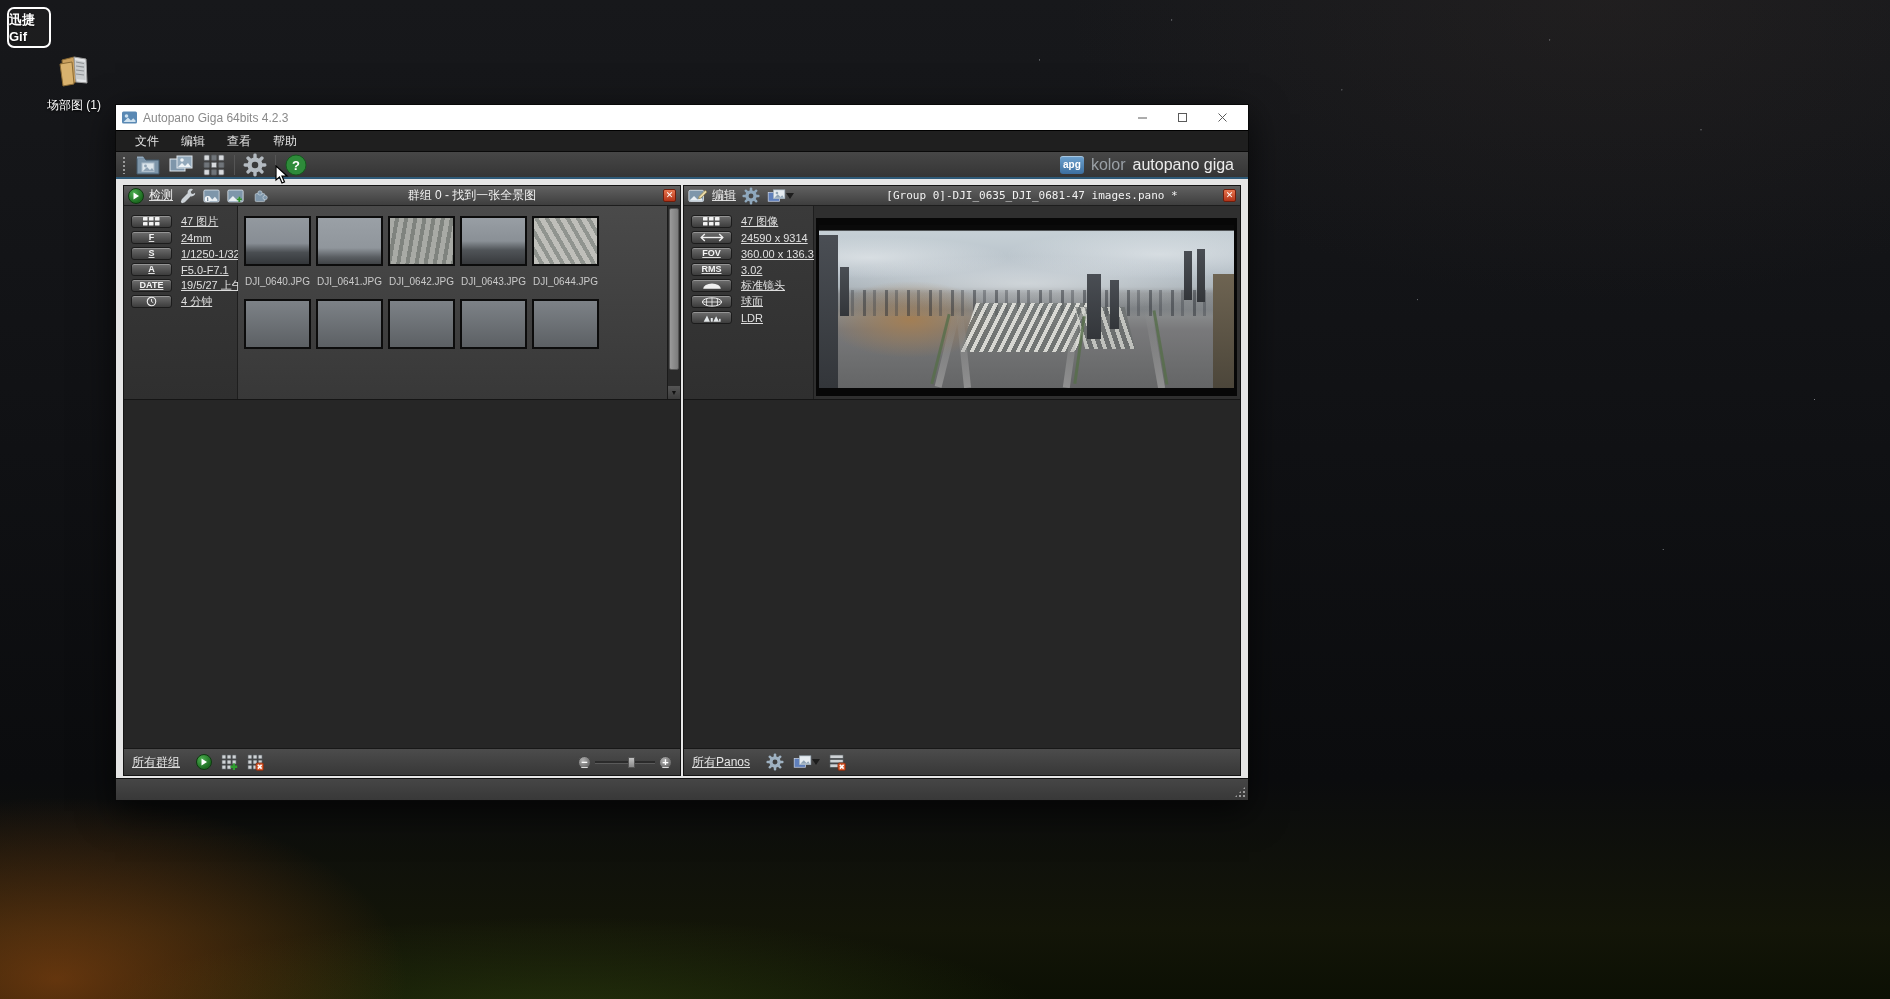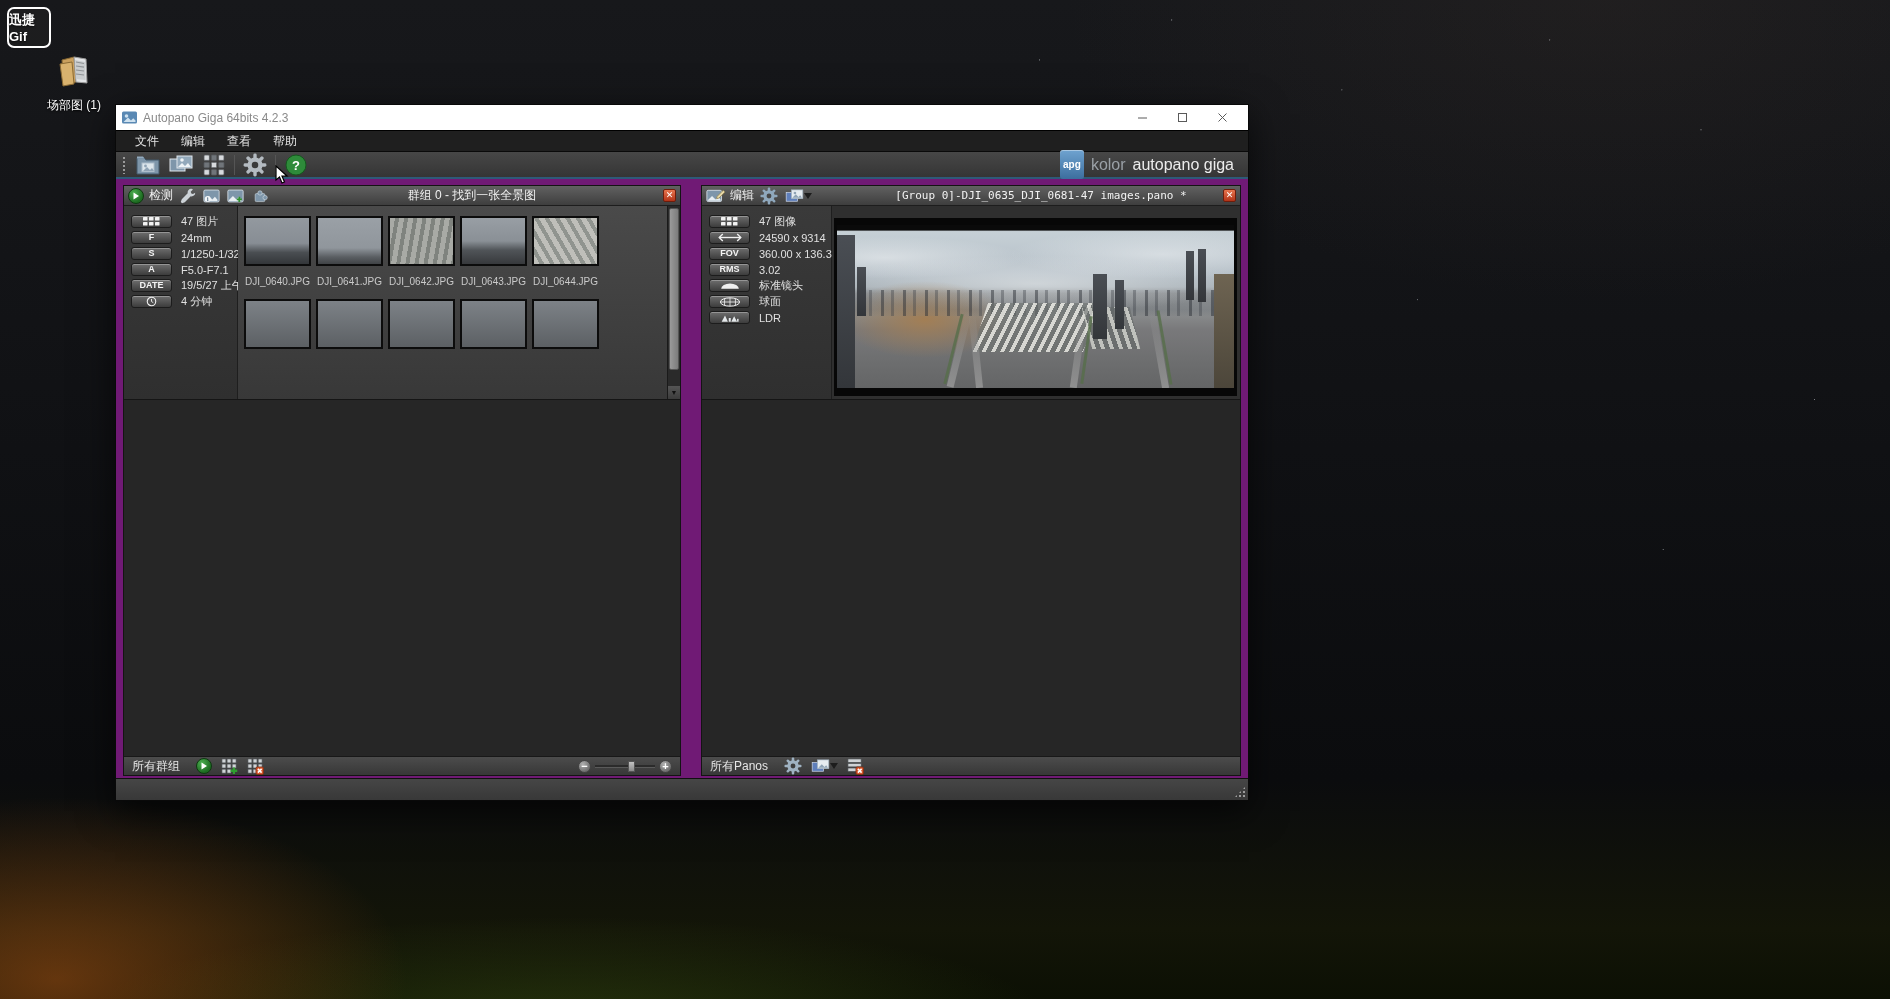--- a/index.html
+++ b/index.html
@@ -39,27 +39,27 @@
   .wctl { width:40px; height:25px; display:flex; align-items:center; justify-content:center; color:#5a5a5a; font-size:13px; }
   .menubar { height:21px; background:#1f1f1f; border-top:1px solid #000; display:flex; align-items:center; padding-left:10px; gap:4px; flex:none; }
   .menu-item { color:#e4e4e4; font-size:12px; padding:2px 9px; }
   .toolbar { height:28px; background:linear-gradient(#474747,#353535); border-top:1px solid #0a0a0a;
     border-bottom:2px solid #2e5a78; display:flex; align-items:center; padding:0 6px; gap:7px; flex:none; }
   .tb-grip { width:4px; height:18px; margin-right:2px;
     background-image:radial-gradient(circle,#9a9a9a 34%, transparent 40%); background-size:4px 4px; }
   .tb-btn { width:26px; height:24px; display:flex; align-items:center; justify-content:center; }
   .tb-sep { width:1px; height:20px; background:#222; border-right:1px solid #555; }
   .brand { margin-left:auto; display:flex; align-items:center; gap:7px; padding-right:8px; }
-  .apg-badge { width:24px; height:29px; border-radius:3px;
+  .apg-badge { width:24px; height:18px; border-radius:3px;
     background:linear-gradient(#6fa3d0,#3c6e9e); color:#fff; font-size:10px; font-weight:bold;
     display:flex; align-items:center; justify-content:center; box-shadow:inset 0 1px 0 rgba(255,255,255,.4); }
   .brand .kolor { color:#9aa0a6; font-size:16px; }
   .brand .prod { color:#ececec; font-size:16px; }
 
-  .workspace { flex:1; background:#701a75; display:flex; gap:20px; padding:6px 7px 2px; min-height:0; }
+  .workspace { flex:1; background:#e5e5e5; display:flex; gap:2px; padding:6px 7px 2px; min-height:0;text-decoration:underline; }
   .panel { display:flex; flex-direction:column; background:#282828; border:1px solid #141414; min-width:0; }
   .panel.left { width:558px; flex:none; }
   .panel.right { flex:1; }
 
   .widget { display:flex; flex-direction:column; flex:none; border-bottom:1px solid #151515; }
   .w-header { height:20px; background:linear-gradient(#616161,#3e3e3e); border-bottom:1px solid #1d1d1d;
     display:flex; align-items:center; padding:0 4px; gap:5px; position:relative; flex:none; }
   .w-header .w-label { color:#f0f0f0; font-size:12px; }
   .w-title { position:absolute; left:170px; right:30px; text-align:center; color:#f2f2f2; font-size:12px;
     white-space:nowrap; overflow:hidden; }
@@ -127,21 +127,21 @@
     background:repeating-linear-gradient(90deg, rgba(52,56,62,.55) 0 3px, rgba(120,124,128,.15) 3px 10px, rgba(70,74,80,.45) 10px 13px, rgba(130,134,138,.12) 13px 22px); }
   .pano .rows { position:absolute; left:36%; width:28%; top:48%; height:30%; transform:skewX(-18deg);
     background:repeating-linear-gradient(100deg, rgba(232,232,226,.85) 0 4px, rgba(110,115,112,.6) 4px 9px); }
   .pano .rows2 { position:absolute; left:63%; width:12%; top:50%; height:26%; transform:skewX(14deg);
     background:repeating-linear-gradient(85deg, rgba(210,212,206,.8) 0 4px, rgba(100,105,104,.6) 4px 9px); }
   .pano .tower { position:absolute; background:linear-gradient(#4a4e54,#33363a); }
   .pano .road { position:absolute; background:linear-gradient(rgba(150,150,150,.0), rgba(158,158,158,.75)); width:7px; }
   .pano .green { position:absolute; background:rgba(86,110,74,.8); width:3px; }
 
   .panel-fill { flex:1; background:#262626; }
-  .panel-footer { height:19px; flex:none; background:linear-gradient(#4c4c4c,#373737);
+  .panel-footer { height:27px; flex:none; background:linear-gradient(#4c4c4c,#373737);
     border-top:1px solid #181818; display:flex; align-items:center; padding:0 8px; gap:8px; }
   .pf-label { font-size:12px; color:#e6e6e6; margin-right:8px; }
   .fbtn { width:18px; height:18px; display:flex; align-items:center; justify-content:center; }
   .slider-group { margin-left:auto; display:flex; align-items:center; gap:4px; }
   .sl-btn { width:13px; height:13px; border-radius:50%; flex:none;
     background:radial-gradient(circle at 35% 30%, #b0b0b0, #6a6a6a 75%); border:1px solid #444;
     color:#fff; font-size:11px; font-weight:bold; line-height:10px; text-align:center; }
   .sl-track { width:60px; height:3px; background:#2b2b2b; border-bottom:1px solid #5a5a5a; position:relative; }
   .sl-handle { position:absolute; left:33px; top:-4px; width:7px; height:11px;
     background:linear-gradient(#c2c2c2,#8a8a8a); border:1px solid #555; }

